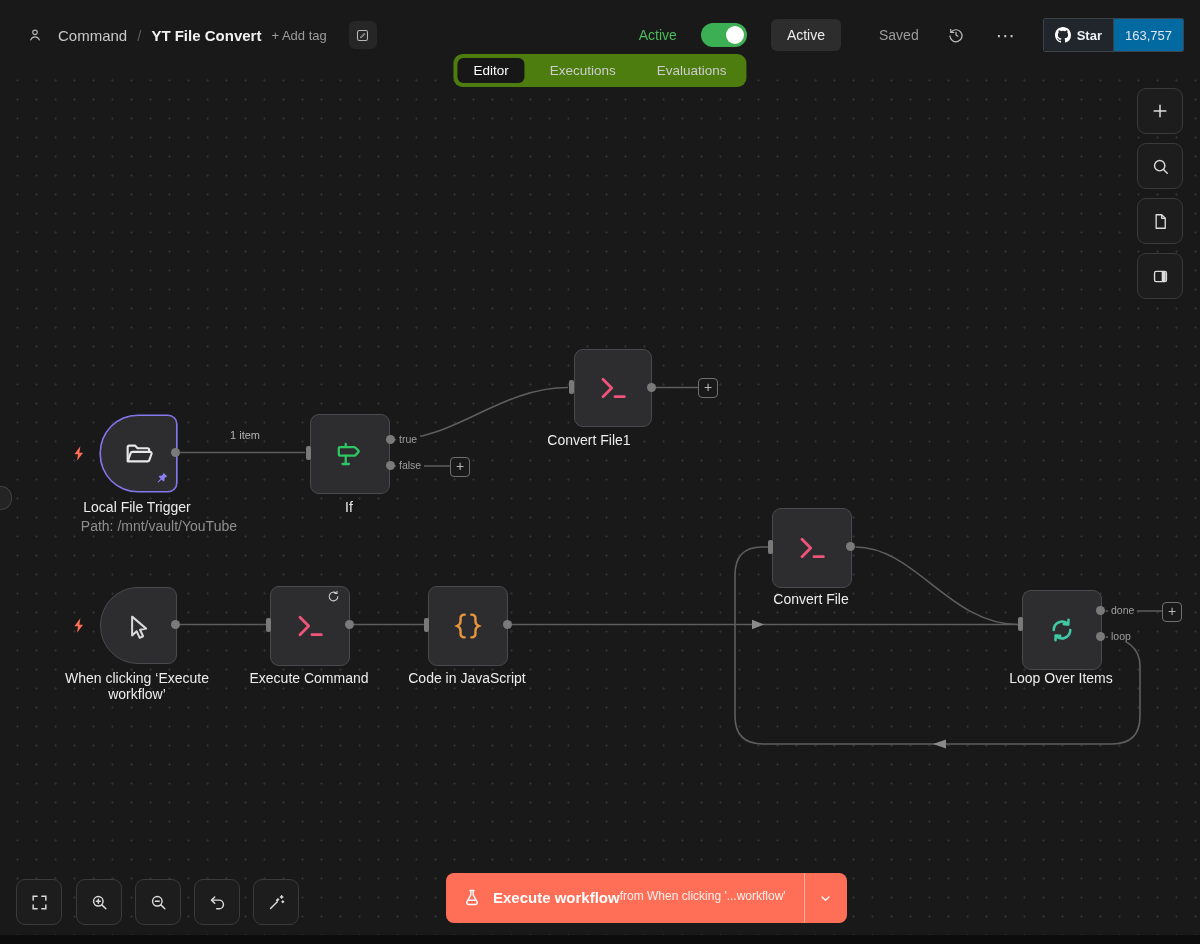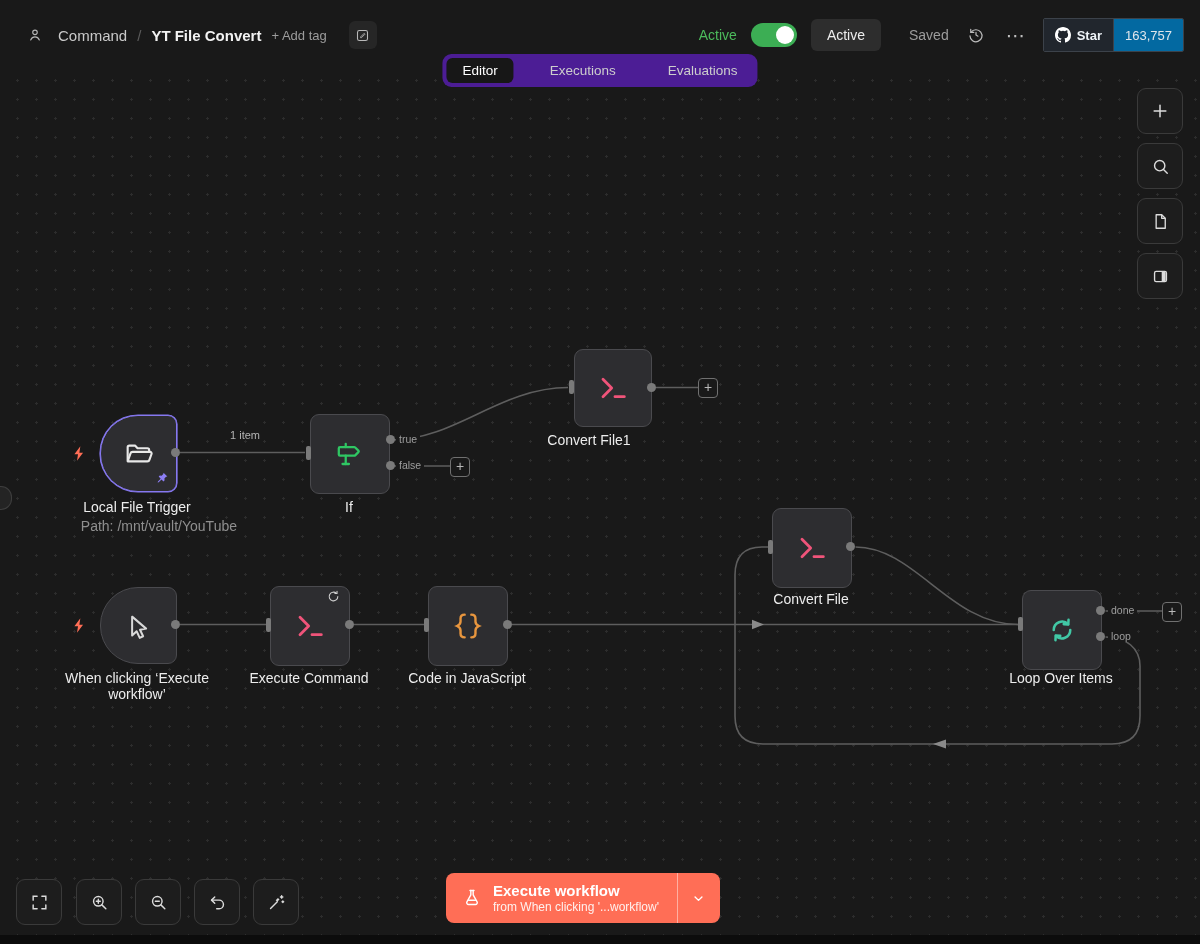--- a/index.html
+++ b/index.html
@@ -12,38 +12,38 @@
   .header{position:absolute;top:0;left:0;right:0;height:70px;background:#191919;z-index:5;
           display:flex;align-items:center;justify-content:space-between;padding:0 16px 0 22px}
   .h-left,.h-right{display:flex;align-items:center}
   .h-left{gap:10px}
   .crumb{color:#c9c9c9;font-size:15px}
   .sep{color:#5c5c5c;font-size:15px}
   .wf-title{color:#f2f2f2;font-size:15px;font-weight:700}
   .add-tag{color:#9c9c9c;font-size:13px;margin-left:0;cursor:pointer}
   .edit-btn{width:28px;height:28px;margin-left:12px;background:#262626;border-radius:6px;
             display:flex;align-items:center;justify-content:center}
-  .h-right{gap:14px}
+  .h-right{gap:24px}
   .active-lbl{color:#4cbb5c;font-size:14px}
   .toggle{width:46px;height:24px;border-radius:12px;background:#3cae54;position:relative;cursor:pointer}
   .toggle .knob{position:absolute;right:3px;top:3px;width:18px;height:18px;border-radius:50%;background:#fff}
   .share-btn{height:32px;padding:0 16px;background:#2d2d2d;border-radius:6px;color:#ececec;font-size:14px;
              display:flex;align-items:center;cursor:pointer}
   .saved{color:#9c9c9c;font-size:14px;margin-left:14px}
   .hicon{color:#bdbdbd;display:flex;align-items:center;justify-content:center;width:26px;height:26px;cursor:pointer}
   .dots{font-size:19px;color:#bfbfbf;letter-spacing:1px}
   .gh{display:flex;height:32px;border:1px solid #3c424a;border-radius:2px;overflow:hidden;cursor:pointer}
   .gh-star{display:flex;align-items:center;gap:6px;background:#21262d;padding:0 11px;color:#eef3f8;
            font-size:13px;font-weight:600}
   .gh-count{display:flex;align-items:center;background:#0369a1;padding:0 11px;color:#dfe6ec;font-size:13px;
             border-left:1px solid #3c424a}
 
   
-  .tabs{position:absolute;top:54px;left:50%;transform:translateX(-50%);background:#4c1d95;border-radius:9px;
-        padding:4px;display:flex;gap:20px;z-index:6}
+  .tabs{position:absolute;top:54px;left:50%;transform:translateX(-50%);background:#4d7c0f;border-radius:9px;
+        padding:4px;display:flex;gap:9px;z-index:6}
   .tab{padding:5px 16px;font-size:13.5px;color:#cdcdcd;border-radius:6px;cursor:pointer;white-space:nowrap}
   .tab.active{background:#171717;color:#fff}
 
   
   svg.wires{position:absolute;inset:0;z-index:1}
   svg.wires path.w{stroke:#5e5e5e;stroke-width:1.6;fill:none}
   svg.wires path.ah{fill:#8a8a8a;stroke:none}
 
   
   .node{position:absolute;background:#2d2d30;border:1px solid #4a4a4e;border-radius:9px;z-index:2;cursor:pointer;
@@ -61,21 +61,21 @@
   .deco{position:absolute;z-index:3;display:flex;align-items:center;justify-content:center}
 
   
   .tool-btn{position:absolute;width:44px;height:44px;background:#1d1d1d;border:1px solid #3a3a3a;border-radius:9px;
             display:flex;align-items:center;justify-content:center;color:#dcdcdc;z-index:4;cursor:pointer}
 
   
   .exec{position:absolute;left:446px;top:873px;height:50px;display:flex;border-radius:8px;overflow:hidden;
         z-index:6;background:#ff6e56;cursor:pointer}
   .exec-main{display:flex;align-items:center;gap:11px;padding:0 18px 0 16px}
-  .exec-text{display:flex;flex-direction:column;justify-content:center}
+  .exec-text{display:flex;flex-direction:row;justify-content:center}
   .exec-text .t1{font-size:15px;font-weight:700;color:#fff;line-height:18px}
   .exec-text .t2{font-size:12px;color:rgba(255,255,255,.9);line-height:14px}
   .exec-split{width:42px;border-left:1px solid rgba(255,255,255,.45);display:flex;align-items:center;justify-content:center}
 
   .left-handle{position:absolute;left:0;top:486px;width:11px;height:22px;background:#242424;border:1px solid #3e3e3e;
                border-left:none;border-radius:0 11px 11px 0;z-index:4;cursor:pointer}
   .bottom-strip{position:absolute;left:0;right:0;bottom:0;height:9px;background:#0c0c0c;z-index:7}
 </style>
 </head>
 <body>

